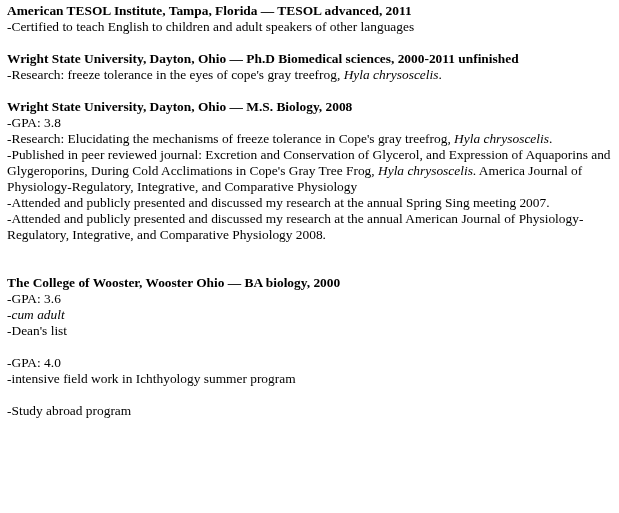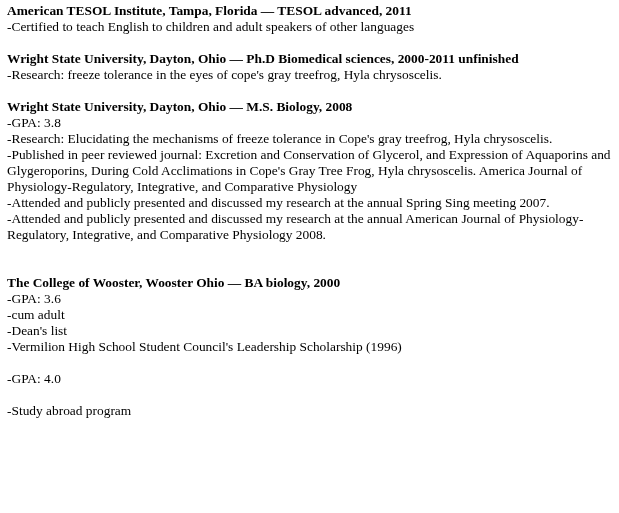--- a/index.html
+++ b/index.html
@@ -25,20 +25,21 @@
     margin: 0;
     white-space: pre-wrap;
   }
   .heading {
     font-weight: 700;
   }
   .blank-line {
     height: 16px;
   }
   .seg-italic {
+    font-style: italic;
   }
 </style>
 </head>
 <body>
 
 <div class="doc" id="doc">
     <p class="heading"><span>American TESOL Institute, Tampa, Florida — TESOL advanced, 2011</span></p>
     <p class="line"><span>-Certified to teach English to children and adult speakers of other languages</span></p>
     <div class="blank-line"></div>
     <p class="heading"><span>Wright State University, Dayton, Ohio — Ph.D Biomedical sciences, 2000-2011 unfinished</span></p>
@@ -49,18 +50,18 @@
     <p class="line"><span>-Research: Elucidating the mechanisms of freeze tolerance in Cope's gray treefrog, </span><span class="seg-italic">Hyla chrysoscelis</span><span>.</span></p>
     <p class="line"><span>-Published in peer reviewed journal: Excretion and Conservation of Glycerol, and Expression of Aquaporins and Glygeroporins, During Cold Acclimations in Cope's Gray Tree Frog, </span><span class="seg-italic">Hyla chrysoscelis</span><span>. America Journal of Physiology-Regulatory, Integrative, and Comparative Physiology</span></p>
     <p class="line"><span>-Attended and publicly presented and discussed my research at the annual Spring Sing meeting 2007.</span></p>
     <p class="line"><span>-Attended and publicly presented and discussed my research at the annual American Journal of Physiology-Regulatory, Integrative, and Comparative Physiology 2008.</span></p>
     <div class="blank-line"></div>
     <div class="blank-line"></div>
     <p class="heading"><span>The College of Wooster, Wooster Ohio — BA biology, 2000</span></p>
     <p class="line"><span>-GPA: 3.6</span></p>
     <p class="line"><span>-</span><span class="seg-italic">cum adult</span></p>
     <p class="line"><span>-Dean's list</span></p>
-    <p class="line"><span>-Vermilion High School Student Council's Leadership Scholarship (1996)</span></p>
     <div class="blank-line"></div>
     <p class="line"><span>-GPA: 4.0</span></p>
+    <p class="line"><span>-intensive field work in Ichthyology summer program</span></p>
     <div class="blank-line"></div>
     <p class="line"><span>-Study abroad program</span></p>
   </div>
 
 </body></html>

